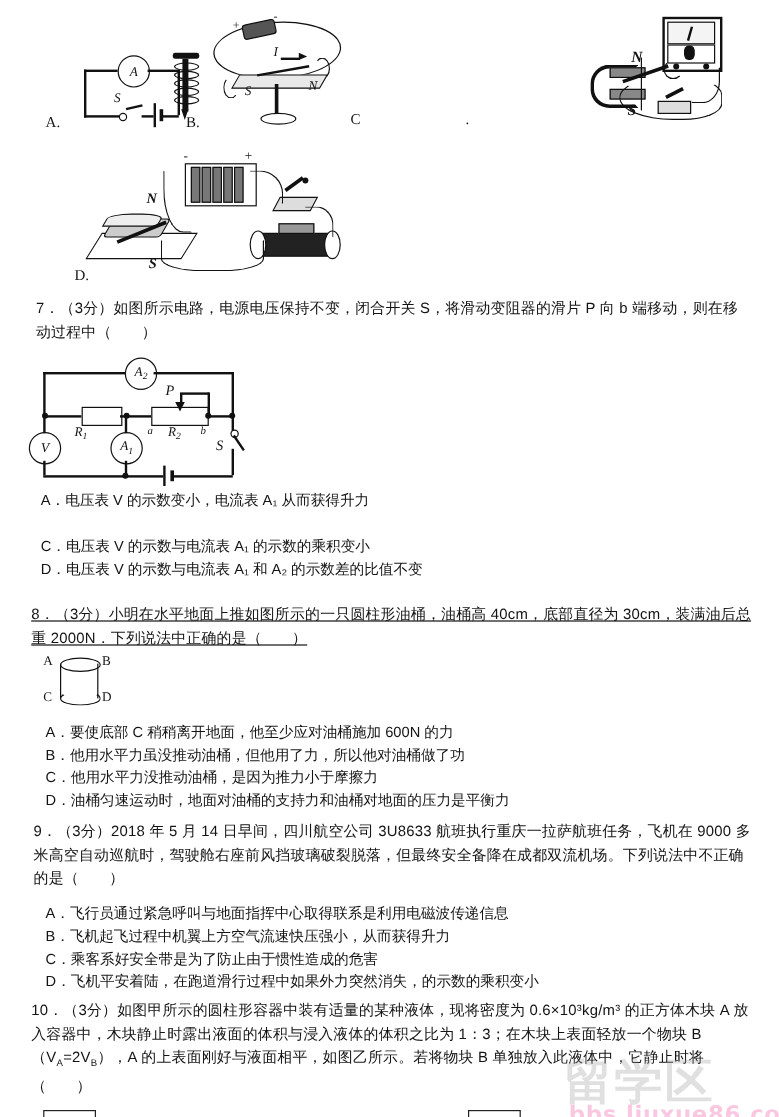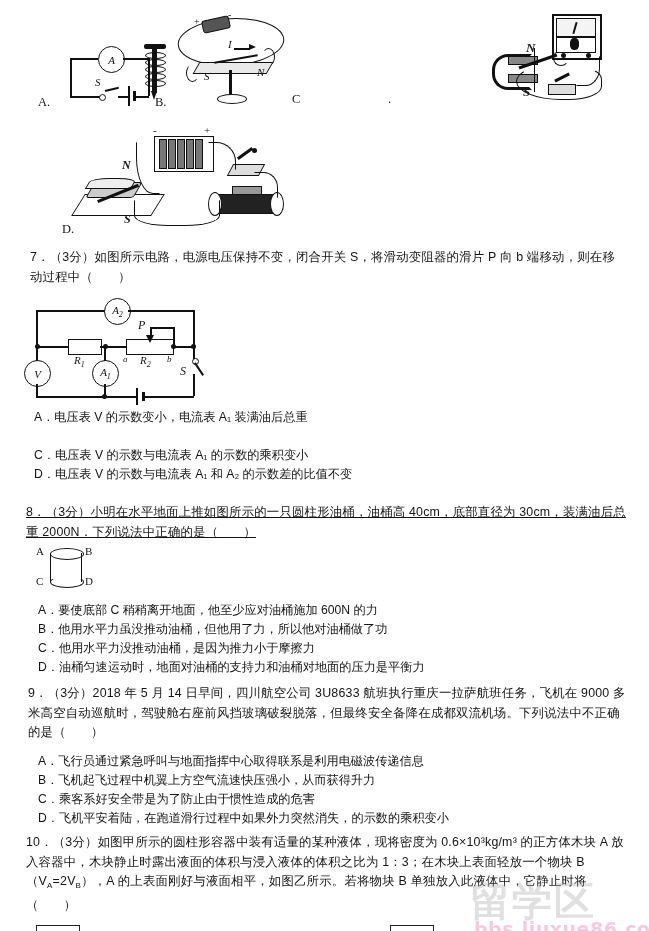--- a/index.html
+++ b/index.html
@@ -254,21 +254,21 @@
     <div class="wire wire-h" style="left:8px; top:8px; width:70px;"></div>
     <div class="meter" style="left:76px; top:-4px; width:25px; height:25px;">
       <span><span>A</span><sub>2</sub></span>
     </div>
     <div class="wire wire-h" style="left:100px; top:8px; width:66px;"></div>
     <div class="wire wire-v" style="left:8px; top:8px; height:36px;"></div>
     <div class="wire wire-v" style="left:165px; top:8px; height:36px;"></div>
 
     <div class="wire wire-h" style="left:8px; top:44px; width:32px;"></div>
     <div class="resbox" style="left:40px; top:37px; width:32px; height:14px;"></div>
-    <div class="lbl-i" style="left:46px; top:52px;text-align:center;"><span>R</span><sub>1</sub></div>
+    <div class="lbl-i" style="left:34px; top:52px;text-align:center;"><span>R</span><sub>1</sub></div>
     <div class="wire wire-h" style="left:72px; top:44px; width:26px;"></div>
     <div class="node" style="left:75px; top:42px;"></div>
     <div class="resbox" style="left:98px; top:37px; width:46px; height:14px;"></div>
     <div class="lbl-i" style="left:95px; top:52px; font-size:9px;">a</div>
     <div class="lbl-i" style="left:112px; top:52px;"><span>R</span><sub>2</sub></div>
     <div class="lbl-i" style="left:139px; top:52px; font-size:9px;">b</div>
     <div class="wire wire-h" style="left:144px; top:44px; width:22px;"></div>
     <div class="node" style="left:143px; top:42px;"></div>
     <div class="node" style="left:163px; top:42px;"></div>
     <div class="node" style="left:7px; top:42px;"></div>
@@ -297,21 +297,21 @@
     <div class="wire wire-v" style="left:114px; top:90px; height:9px; width:2.8px;"></div>
     <div class="wire wire-h" style="left:116px; top:94px; width:50px;"></div>
     <div class="wire wire-v" style="left:165px; top:72px; height:22px;"></div>
 
     <div class="lbl-i" style="left:152px; top:62px; font-size:12px;">S</div>
     <div style="position:absolute;left:164px;top:56px;width:5px;height:5px;border:1.4px solid #111;border-radius:50%;background:#fff;"></div>
     <div class="wire" style="left:167px; top:60px; width:15px; height:1.6px; transform:rotate(56deg); transform-origin:left center;"></div>
     <div class="wire wire-v" style="left:165px; top:44px; height:13px;"></div>
   </div>
 
-  <div class="opt" style="left:34px; top:408px;">A．电压表 V 的示数变小，电流表 A₁ 装满油后总重</div>
+  <div class="opt" style="left:34px; top:408px;">A．电压表 V 的示数变小，电流表 A₁ 从而获得升力</div>
   <div class="opt" style="left:34px; top:446px;">C．电压表 V 的示数与电流表 A₁ 的示数的乘积变小</div>
   <div class="opt" style="left:34px; top:465px;">D．电压表 V 的示数与电流表 A₁ 和 A₂ 的示数差的比值不变</div>
 
   <div class="qtext" style="left:26px; top:503px; width:604px;text-decoration:underline;">8．（3分）小明在水平地面上推如图所示的一只圆柱形油桶，油桶高 40cm，底部直径为 30cm，装满油后总重 2000N．下列说法中正确的是（　　）</div>
 
   <div class="fig" style="left:36px; top:544px; width:70px; height:46px;">
     <div style="position:absolute;left:14px;top:4px;width:32px;height:10px;border:1.5px solid #111;border-radius:50%;background:#fff;"></div>
     <div style="position:absolute;left:14px;top:9px;width:32px;height:29px;border-left:1.5px solid #111;border-right:1.5px solid #111;box-sizing:border-box;"></div>
     <div style="position:absolute;left:14px;top:32px;width:32px;height:10px;border:1.5px solid #111;border-radius:50%;border-top-color:transparent;background:transparent;"></div>
     <div class="lbl" style="left:0px;top:1px;font-size:11px;">A</div>

